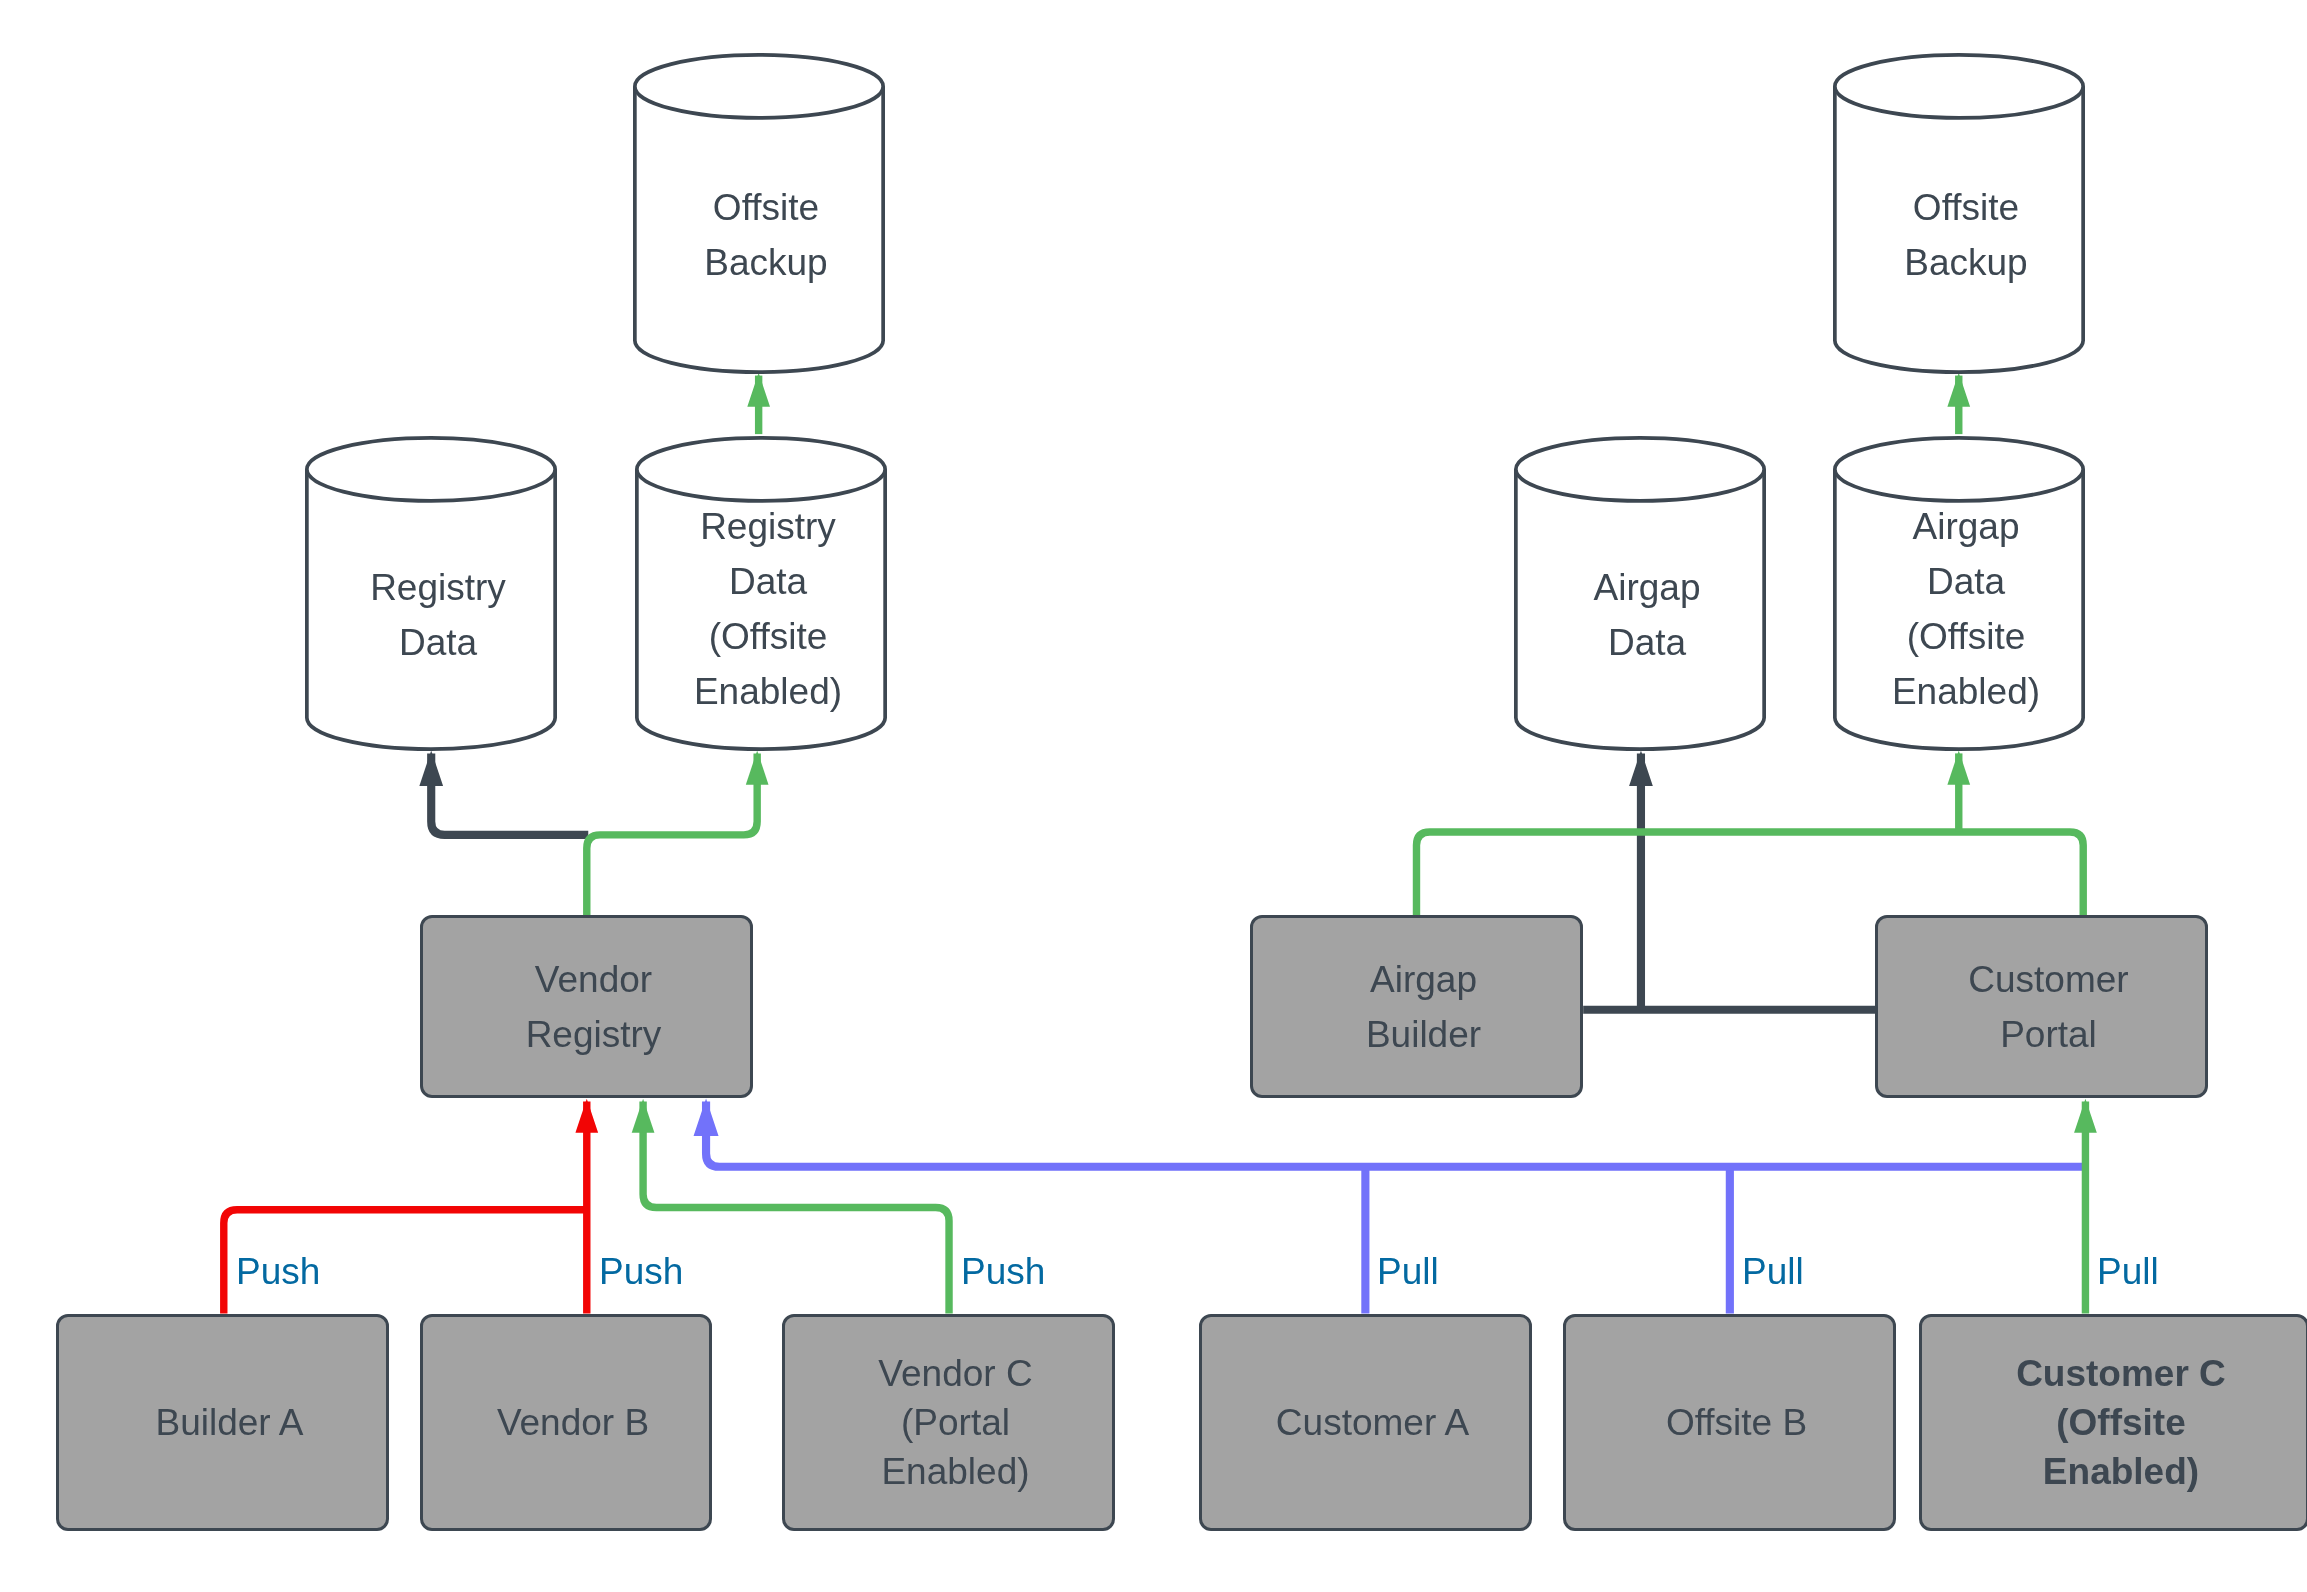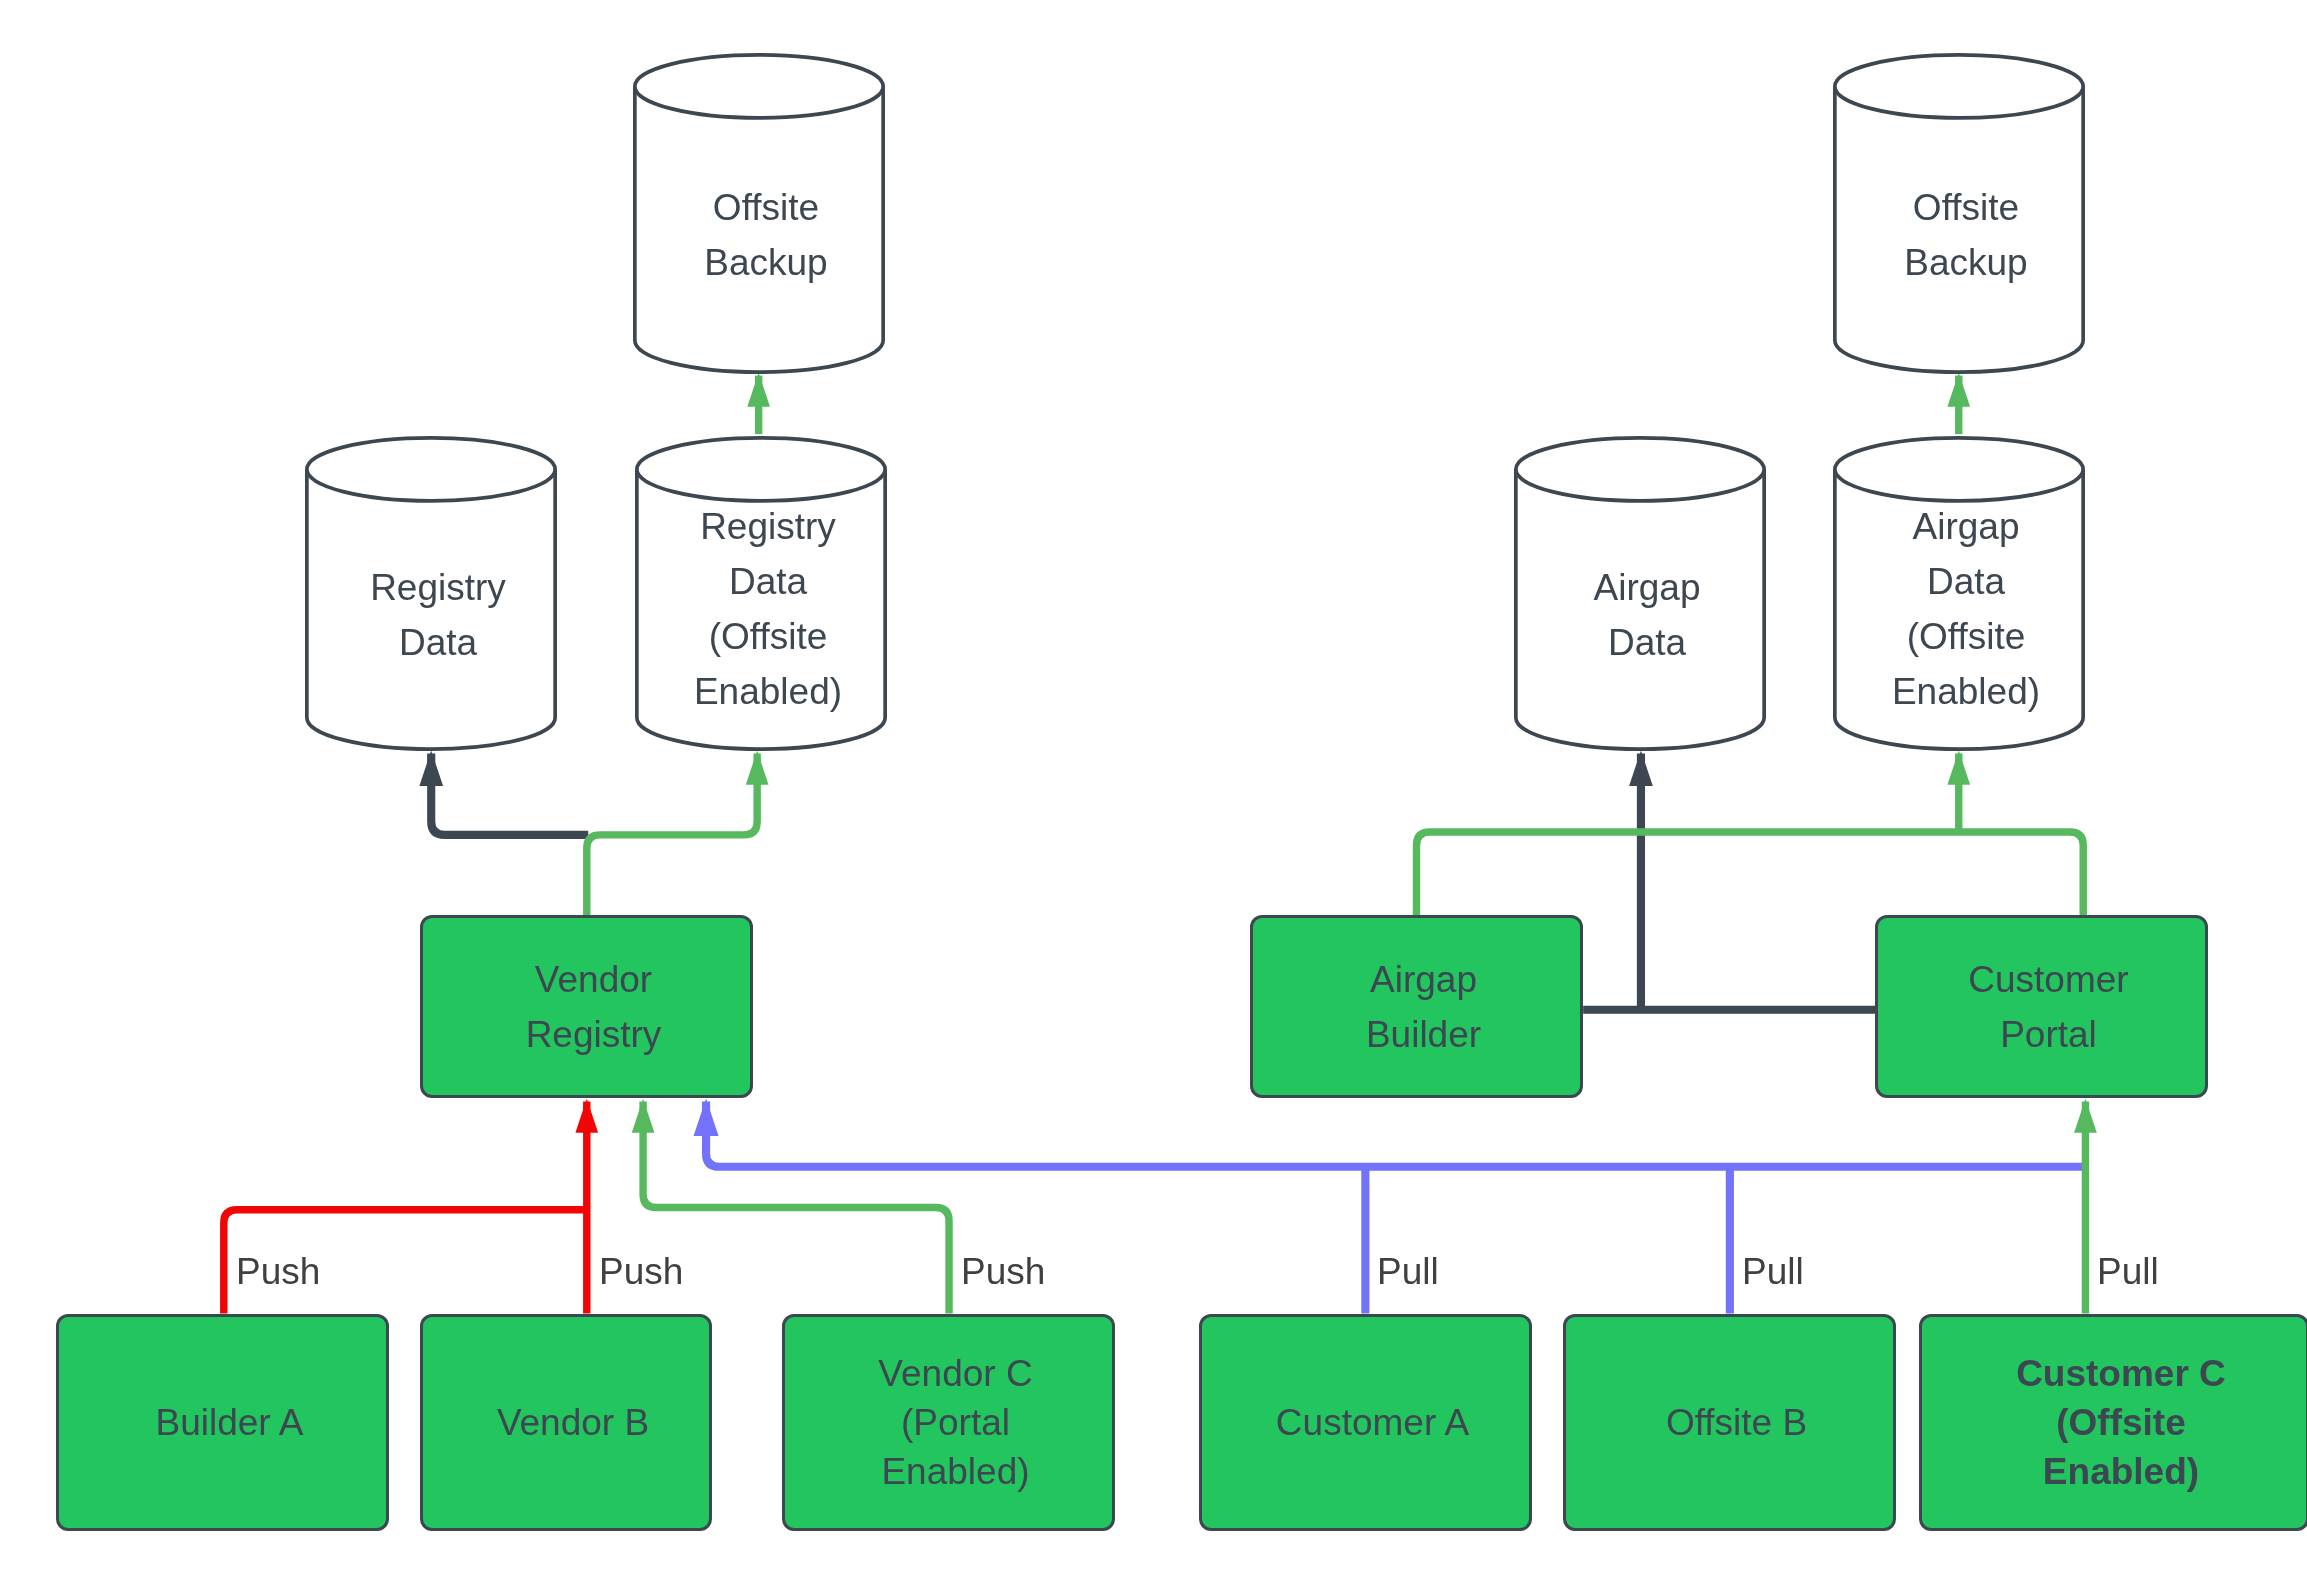--- a/index.html
+++ b/index.html
@@ -23,34 +23,34 @@
     display:flex; align-items:center; justify-content:center;
     text-align:center;
     white-space:pre-line;
     font-size:37px; line-height:55px;
     color:#3d4751;
     padding-left:14px;
   }
   .box {
     border:3.7px solid #3d4751;
     border-radius:12px;
-    background:#22c55e;
+    background:#a3a3a3;
     box-sizing:border-box;
   }
   .cyl { background:transparent; }
   .cyl > svg { position:absolute; left:0; top:0; }
   .cyl-label {
     position:absolute; left:0; right:0; top:43px; bottom:0;
     display:flex; align-items:center; justify-content:center;
     text-align:center; white-space:pre-line;
   }
   .edge-label {
     position:absolute;
     font-size:37px; line-height:41px;
-    color:#404040;
+    color:#0369a1;
     white-space:nowrap;
   }
 </style>
 </head>
 <body>
 
 <div class="canvas">
 
   <svg class="edges" width="2307" height="1592" viewBox="0 0 3114 2149">
     <defs>

